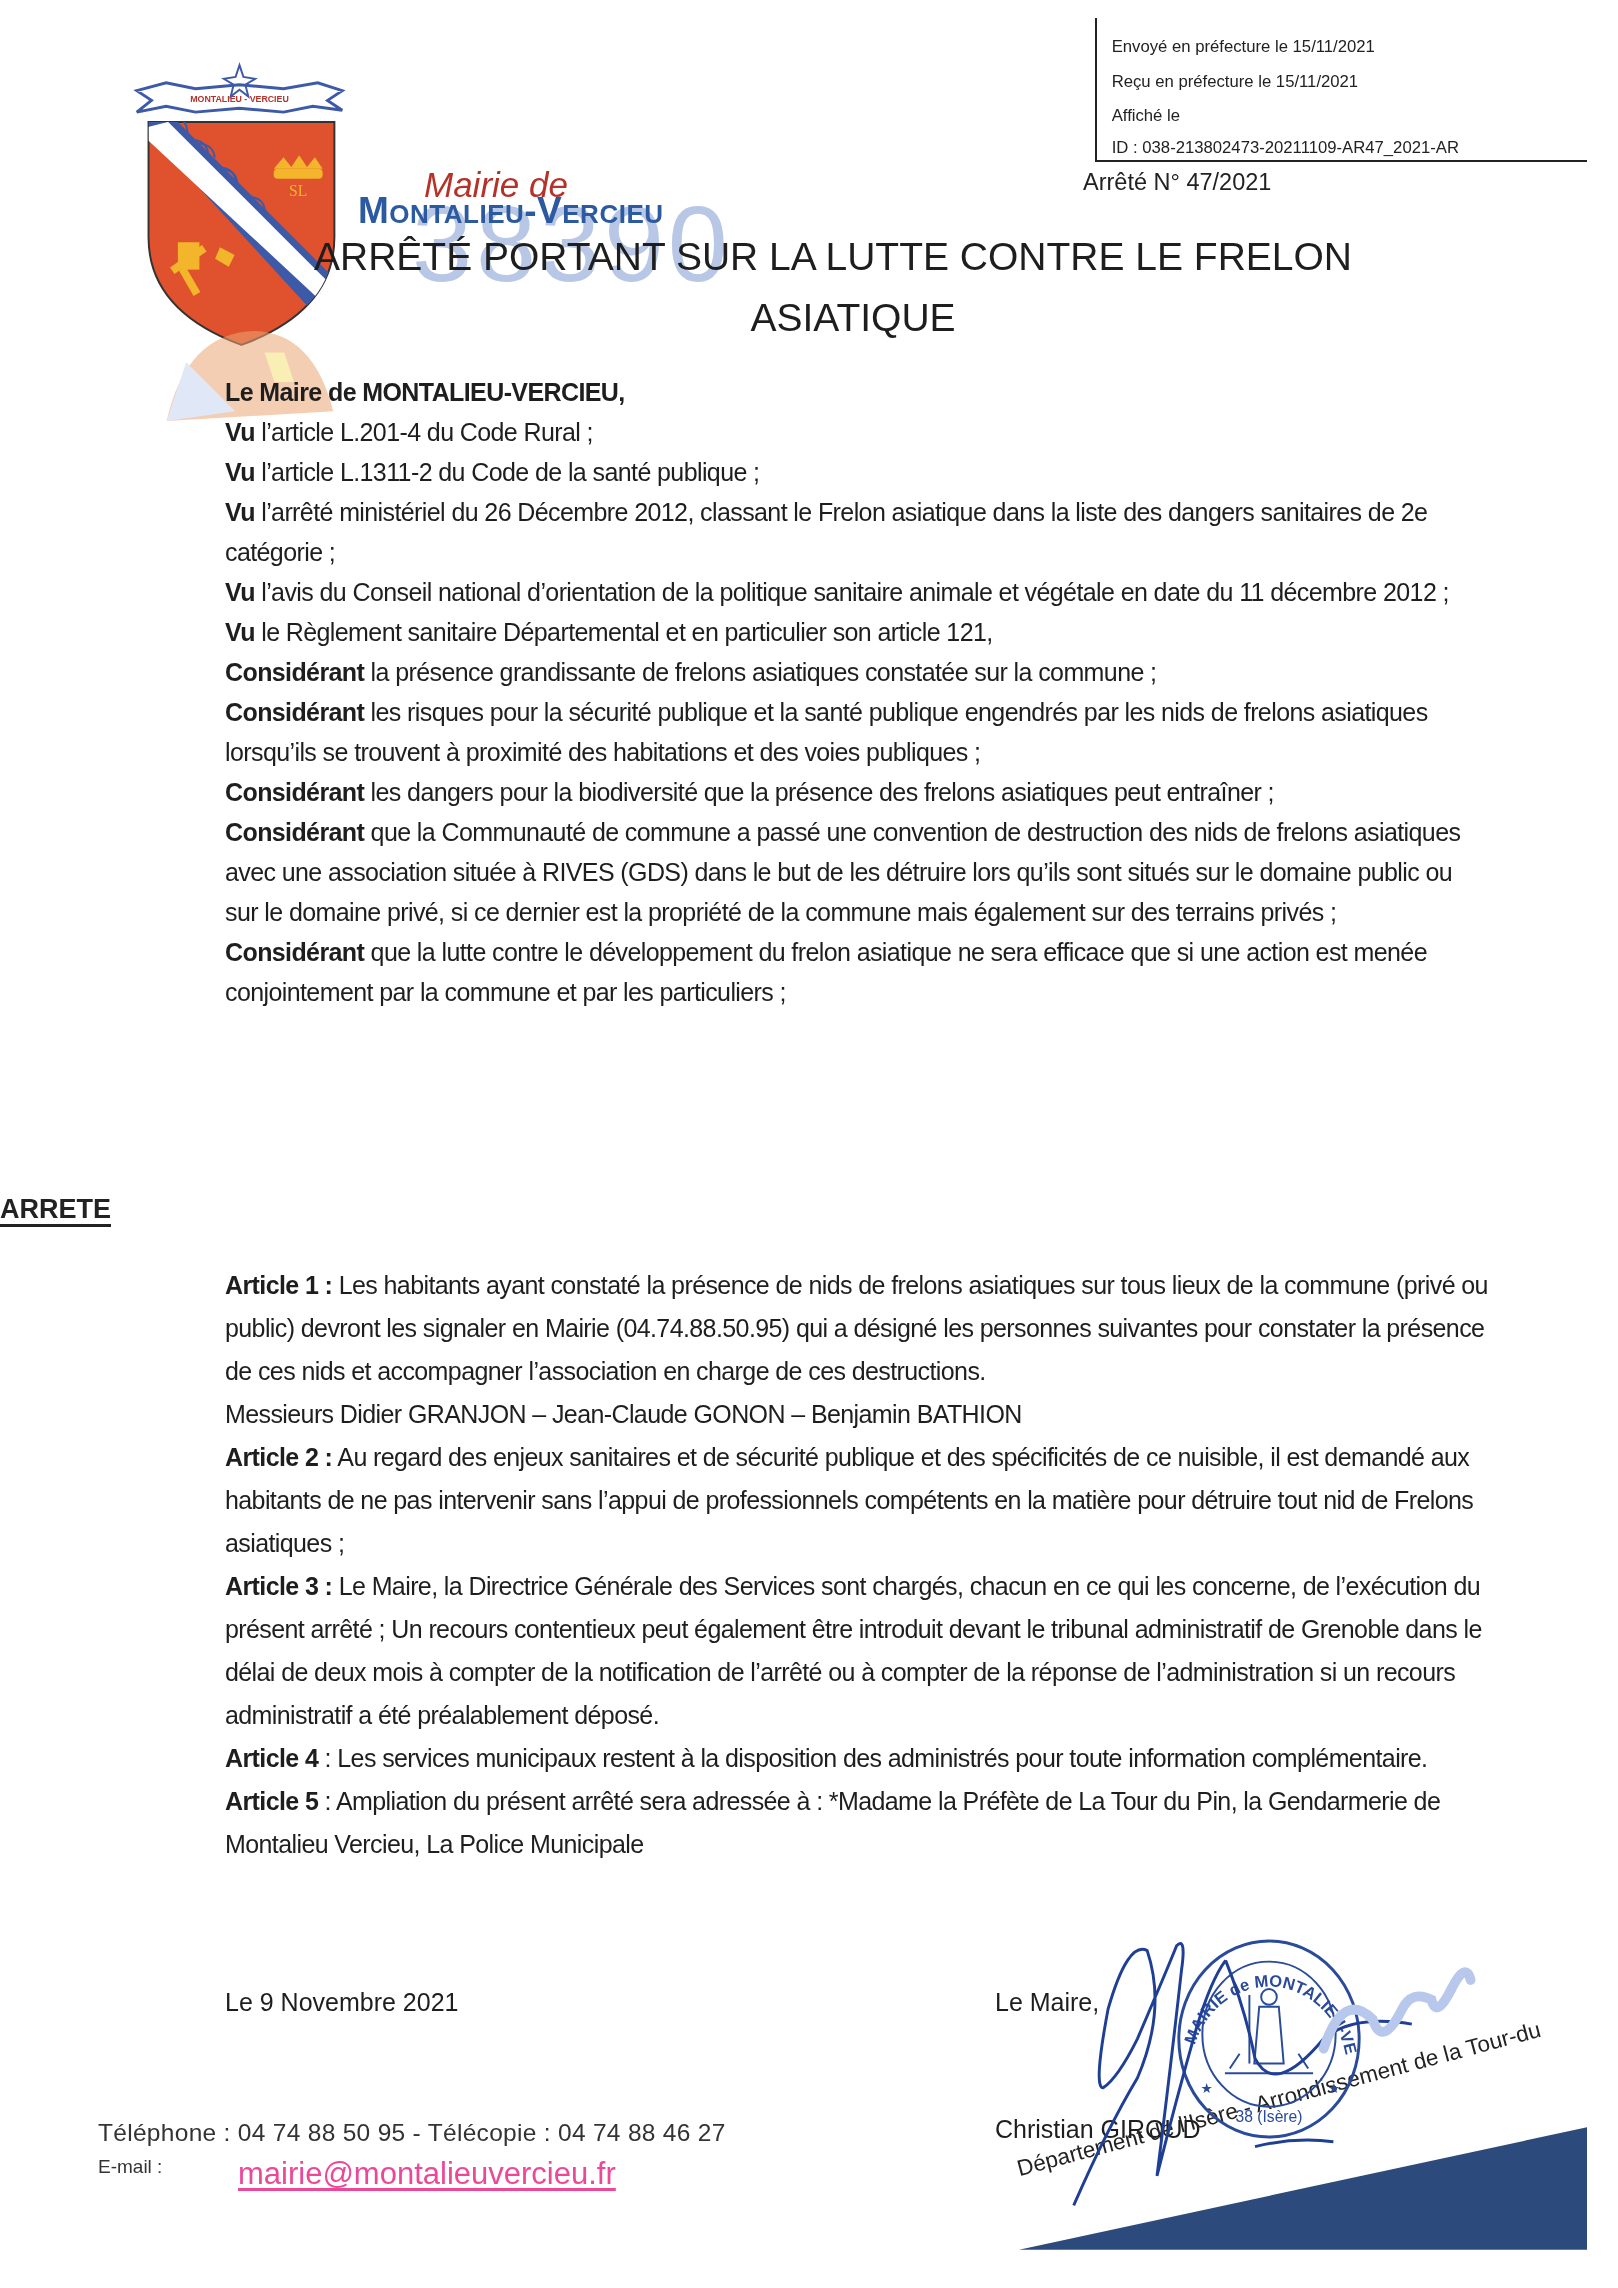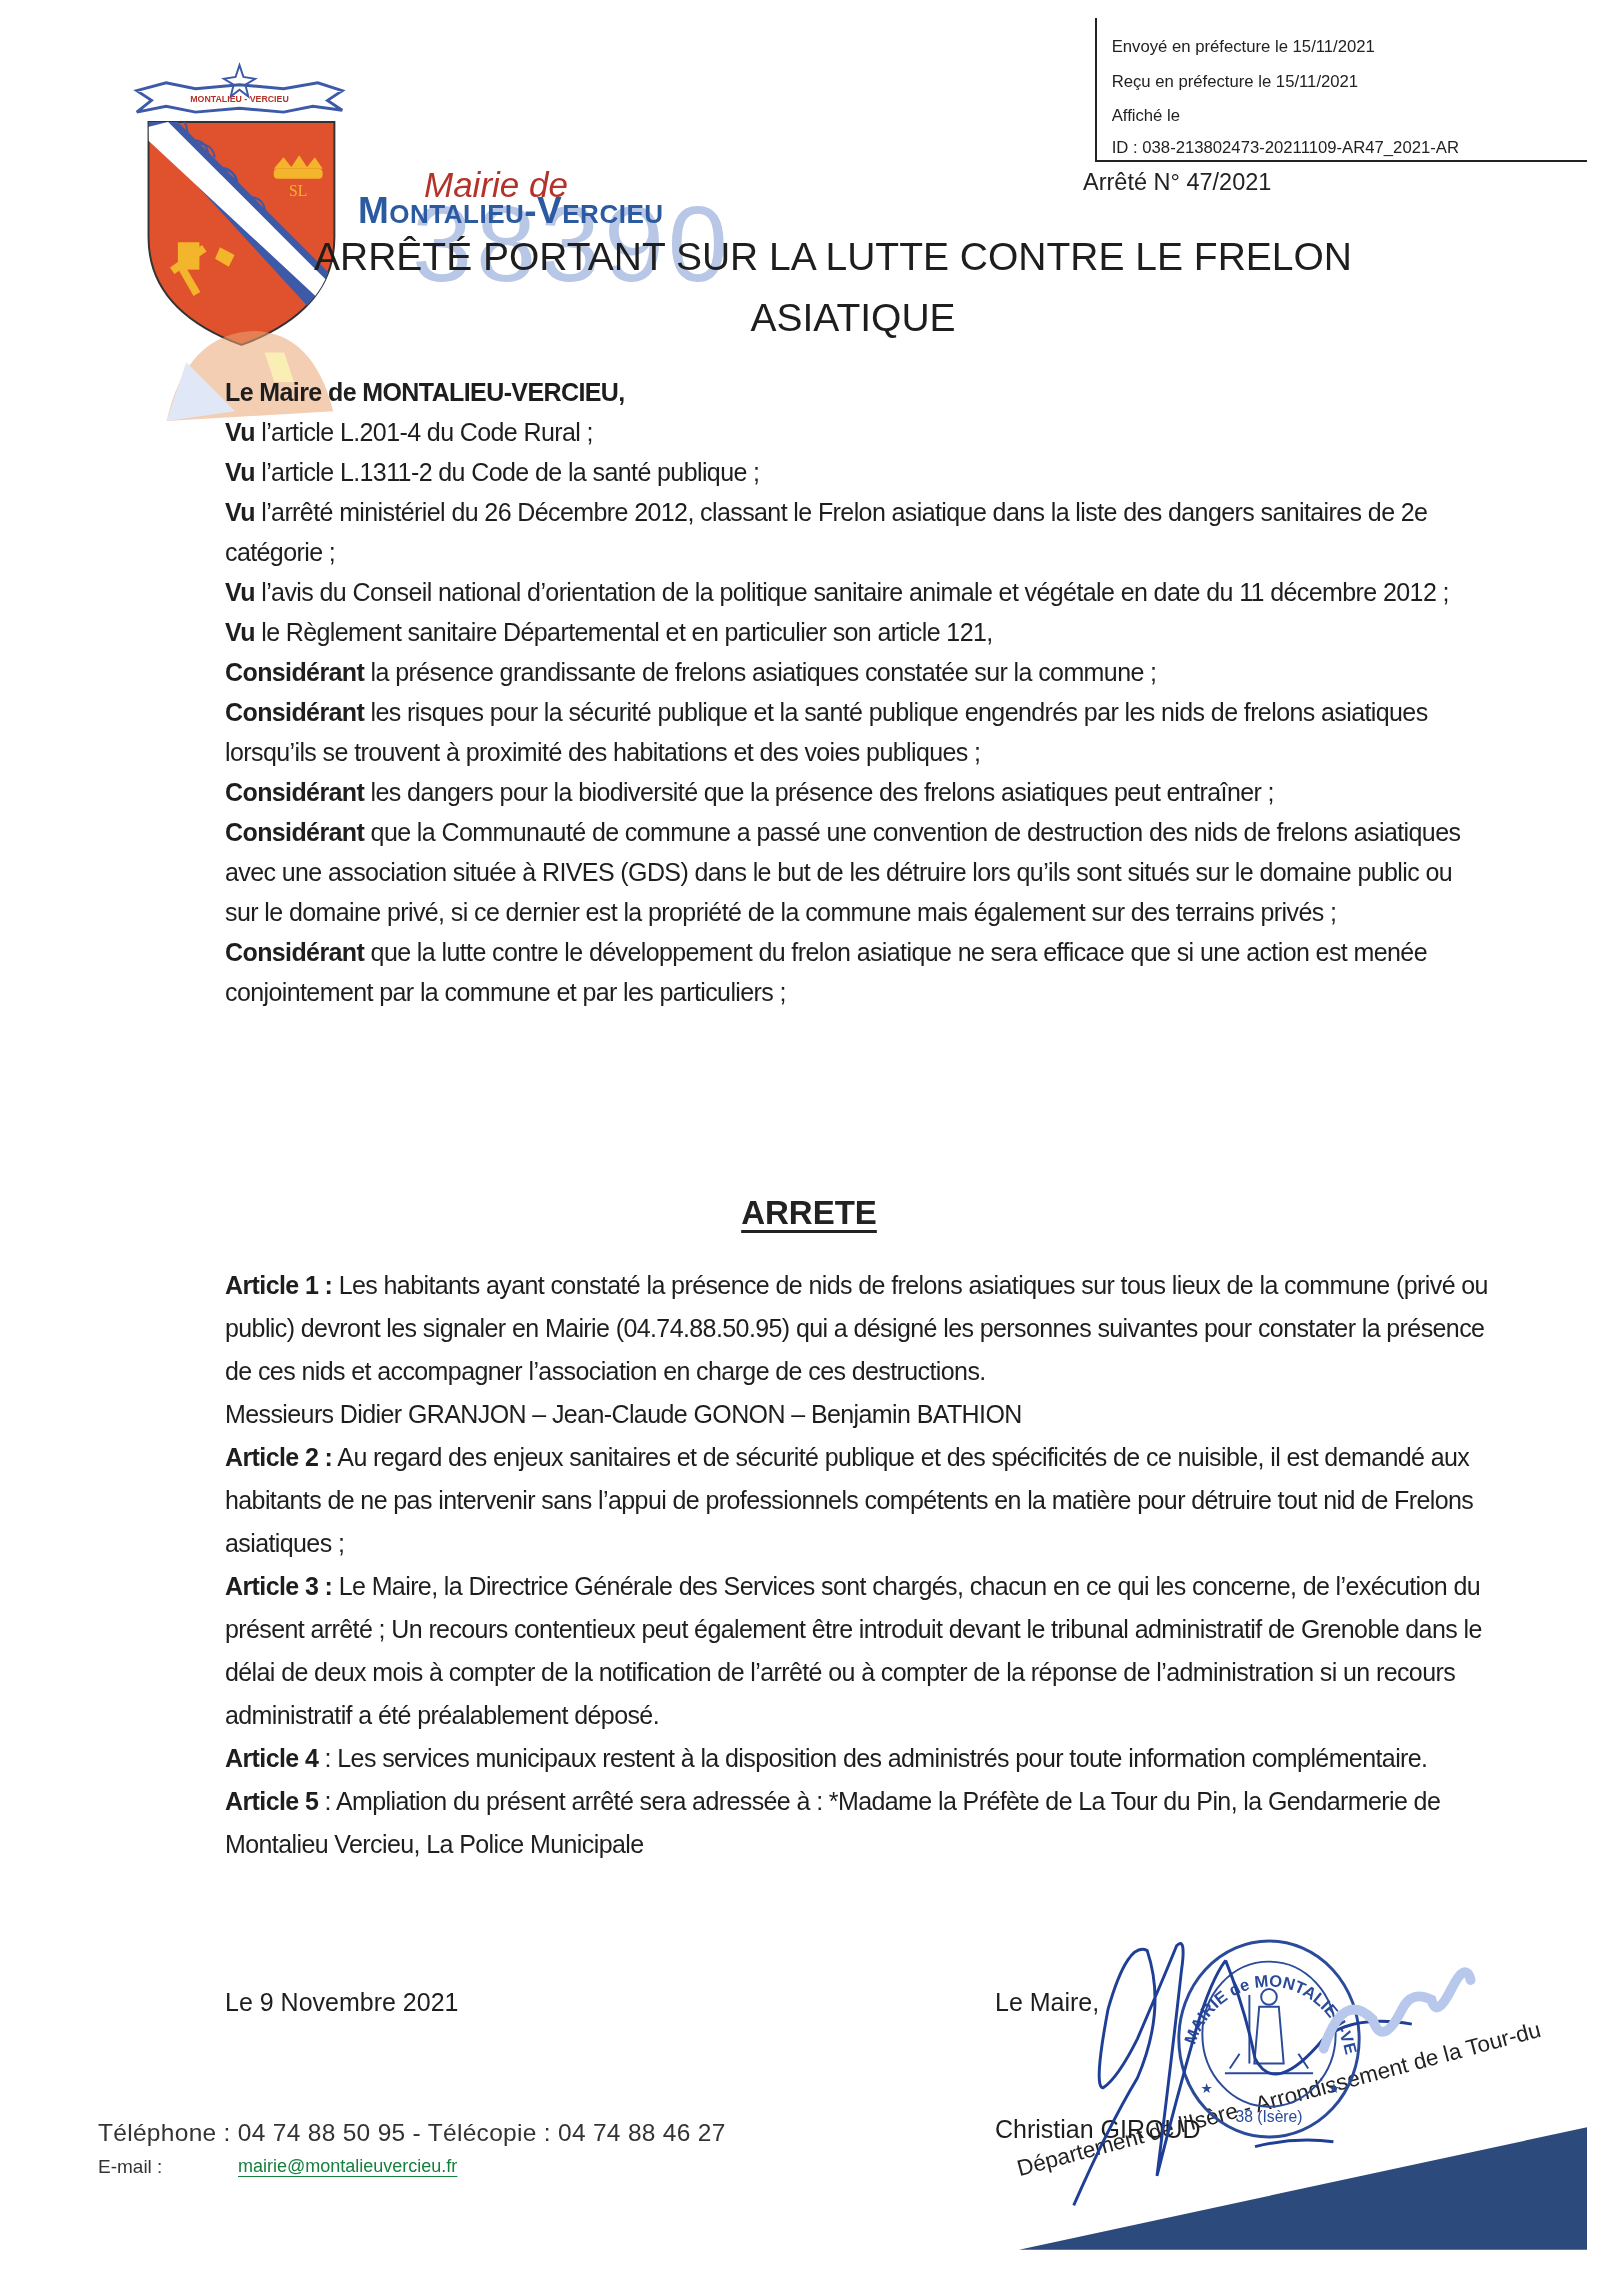--- a/index.html
+++ b/index.html
@@ -32,33 +32,33 @@
 
   
   .body-text { position: absolute; left: 225px; width: 1264px; font-size: 25px;
                line-height: 40px; color: #1e1e1e;
                font-family: "Liberation Sans", sans-serif; letter-spacing: -0.6px; }
   .body-text p { margin: 0; }
   .b { font-weight: bold; }
 
   #considerations { top: 372px; }
 
-  #arrete-heading { left: 0; width: 1618px; top: 1194px; text-align: center;
-                    font-size: 33px; font-weight: bold; color: #222; }
+  #arrete-heading { left: 0; width: 1618px; top: 1194px; text-align: left;
+                    font-size: 27px; font-weight: bold; color: #222; }
   #arrete-heading span { text-decoration: underline; text-underline-offset: 5.9px; text-decoration-thickness: 2.9px; }
 
   #articles { top: 1264px; line-height: 43px; }
   #date-line { left: 225px; top: 1988px; font-size: 25px; color: #1e1e1e; }
   #mayor-label { left: 995px; top: 1988px; font-size: 25px; color: #1e1e1e; }
   #mayor-name { left: 995px; top: 2115px; font-size: 25px; color: #1e1e1e; }
 
   
   #footer-phone { left: 98px; top: 2119px; font-size: 24.5px; color: #333; letter-spacing: 0.3px; }
   #footer-email-label { left: 98px; top: 2156px; font-size: 19px; color: #333; }
-  #footer-email { left: 238px; top: 2156px; font-size: 18px; color: #15803d;
+  #footer-email { left: 238px; top: 2156px; font-size: 31px; color: #ec4899;
                   text-decoration: underline; text-underline-offset: 3.9px; }
 
   #dept-band { left: 1019px; top: 2127px; width: 568px; height: 123px; }
   #dept-text { left: 1021px; top: 2156px; font-size: 22.5px; color: #222;
                transform: rotate(-15deg); transform-origin: left bottom; white-space: nowrap; }
 
   #stamp { left: 1171px; top: 1936px; width: 196px; height: 211px; }
   #signature { left: 1000px; top: 1931px; width: 510px; height: 294px; }
 </style>
 </head>

